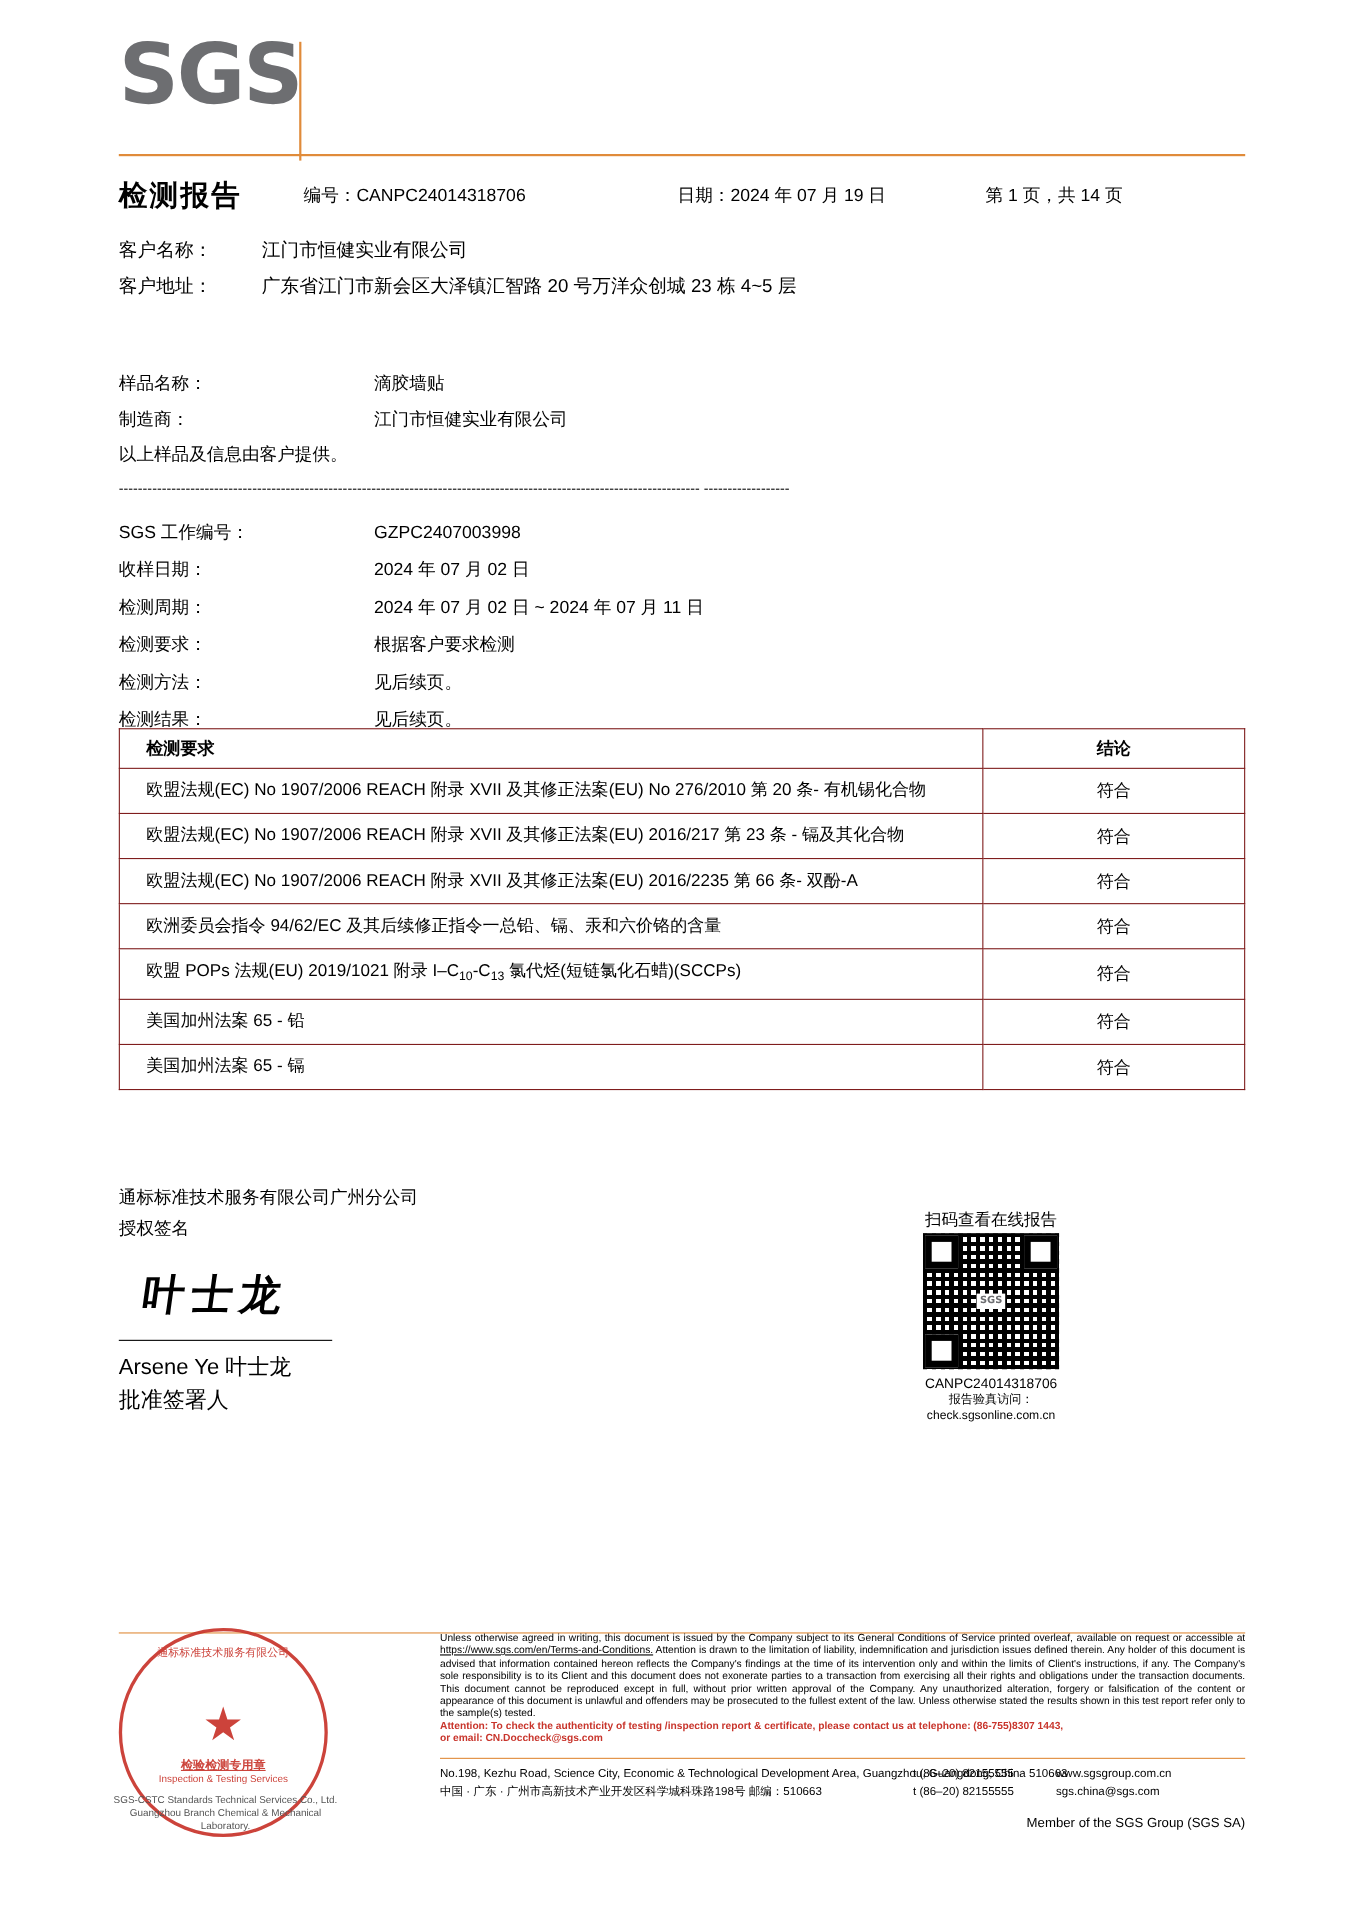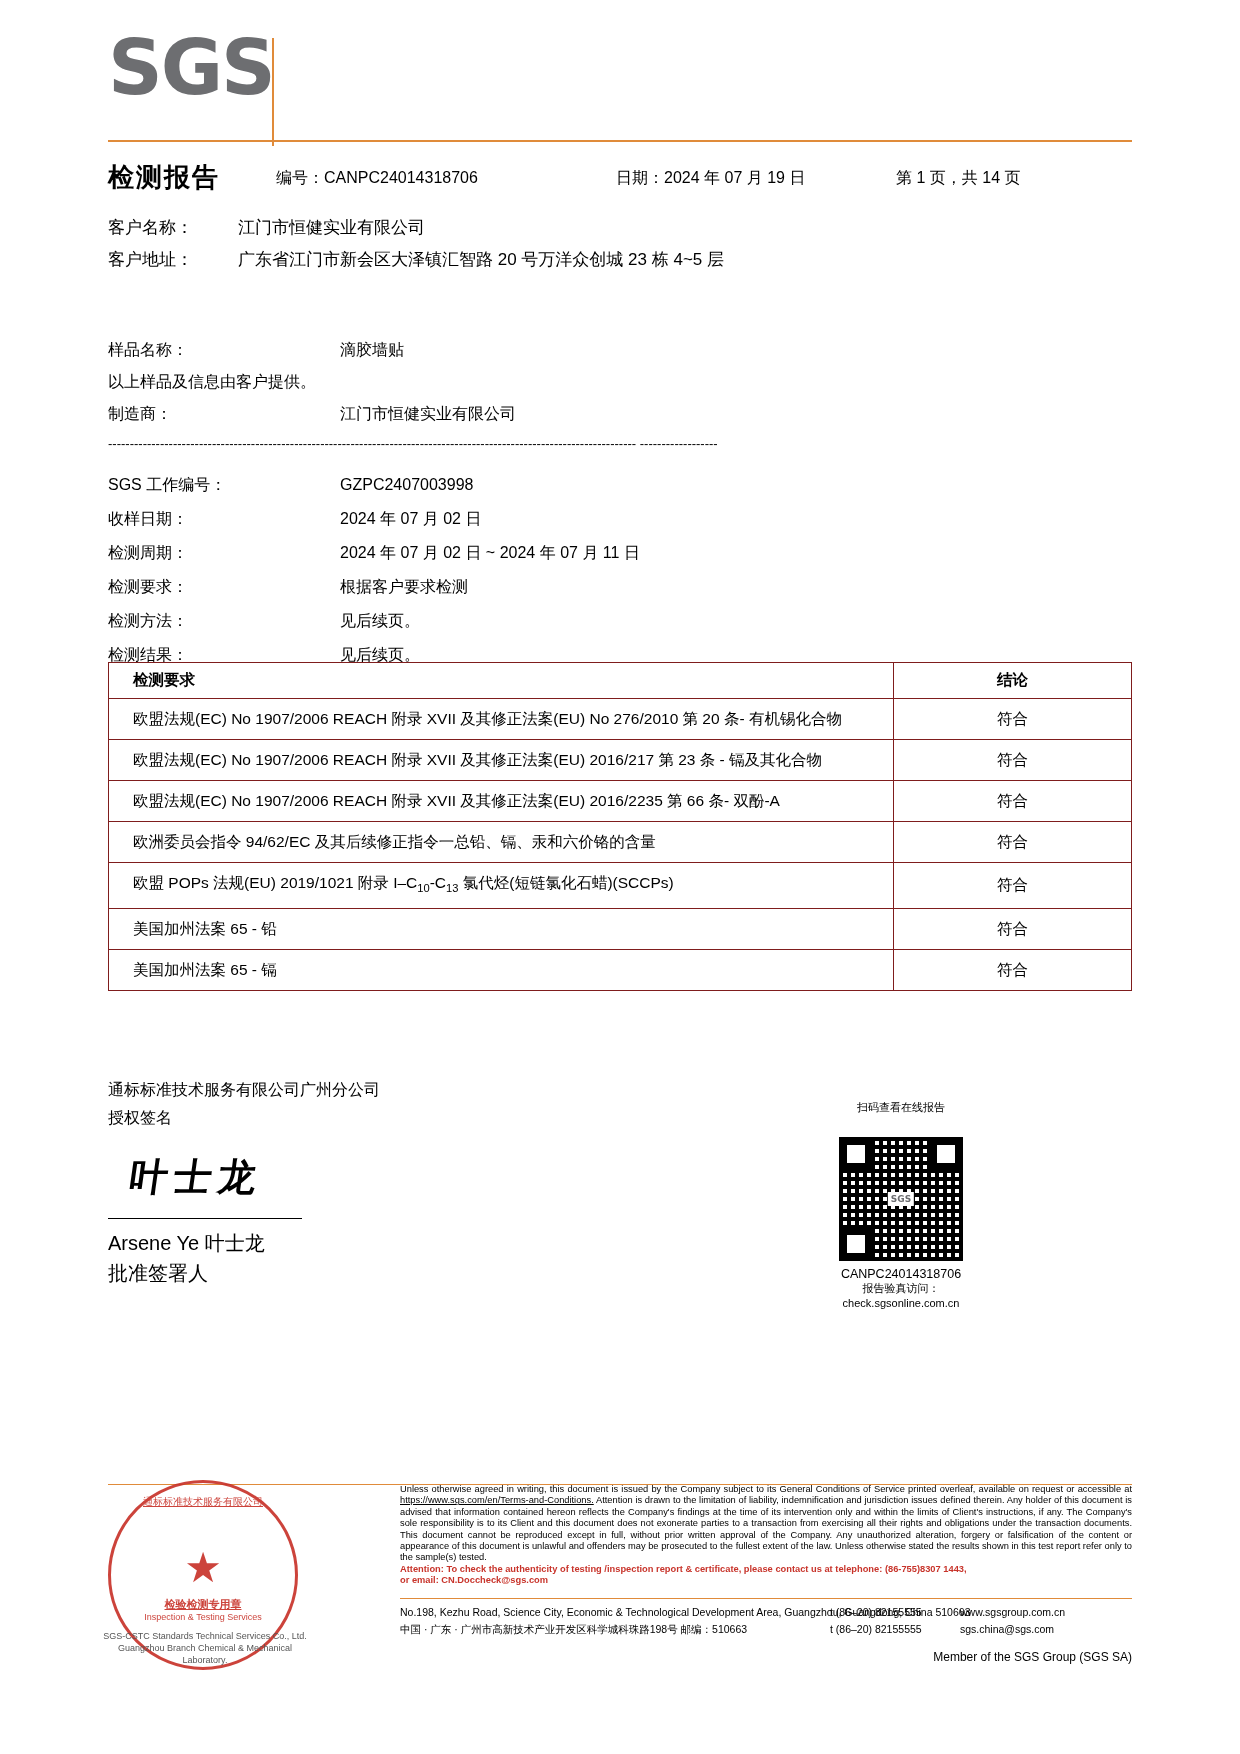--- a/index.html
+++ b/index.html
@@ -195,21 +195,21 @@
   }
 
   
   .qrblock {
     position: absolute;
     left: 806px;
     top: 1100px;
     width: 190px;
     text-align: center;
   }
-  .qr-title { font-size: 11px; margin-bottom: 20px; }
+  .qr-title { font-size: 15px; margin-bottom: 0; }
   .qr-code {
     width: 128px; height: 128px;
     margin: 0 auto;
     position: relative;
     background:
       repeating-linear-gradient(90deg,#000 0 4px,#fff 4px 8px),
       repeating-linear-gradient(0deg,#000 0 4px,#fff 4px 8px);
     background-blend-mode: multiply;
     border: 2px solid #fff;
   }
@@ -323,24 +323,24 @@
     </div>
     <div>
       <span class="lab">客户地址：</span><span class="val">广东省江门市新会区大泽镇汇智路 20 号万洋众创城 23 栋 4~5 层</span>
     </div>
   </div>
 
   <div class="sample">
     <div>
       <span class="lab">样品名称：</span><span class="val">滴胶墙贴</span>
     </div>
+    <div>
+      <span class="lab">制造商：</span><span class="val">江门市恒健实业有限公司</span>
+    </div>
     <div>以上样品及信息由客户提供。</div>
-    <div>
-      <span class="lab">制造商：</span><span class="val">江门市恒健实业有限公司</span>
-    </div>
   </div>
   <div class="dashline">--------------------------------------------------------------------------------------------------------------------------  ------------------</div>
 
   <div class="jobinfo">
     <div>
       <span class="lab">SGS 工作编号：</span><span class="val">GZPC2407003998</span>
     </div>
     <div>
       <span class="lab">收样日期：</span><span class="val">2024 年 07 月 02 日</span>
     </div>
@@ -418,21 +418,21 @@
     </div>
     <div class="qr-no">CANPC24014318706</div>
     <div class="qr-sub">报告验真访问：</div>
     <div class="qr-sub">check.sgsonline.com.cn</div>
   </div>
 
   <div class="footer-rule-top"></div>
   <div class="footer">
 
     <div class="stamp">
-      <div class="ring-text-top" style="top:12px;text-decoration:underline;">通标标准技术服务有限公司</div>
+      <div class="ring-text-top" style="top:12px;">通标标准技术服务有限公司</div>
       <div class="star">★</div>
       <div class="mid">检验检测专用章</div>
       <div class="mid2">Inspection &amp; Testing Services</div>
     </div>
     <div class="stamp-caption">
       <div>SGS-CSTC Standards Technical Services Co., Ltd.</div>
       <div>Guangzhou Branch Chemical &amp; Mechanical Laboratory.</div>
     </div>
 
     <div class="legal">

